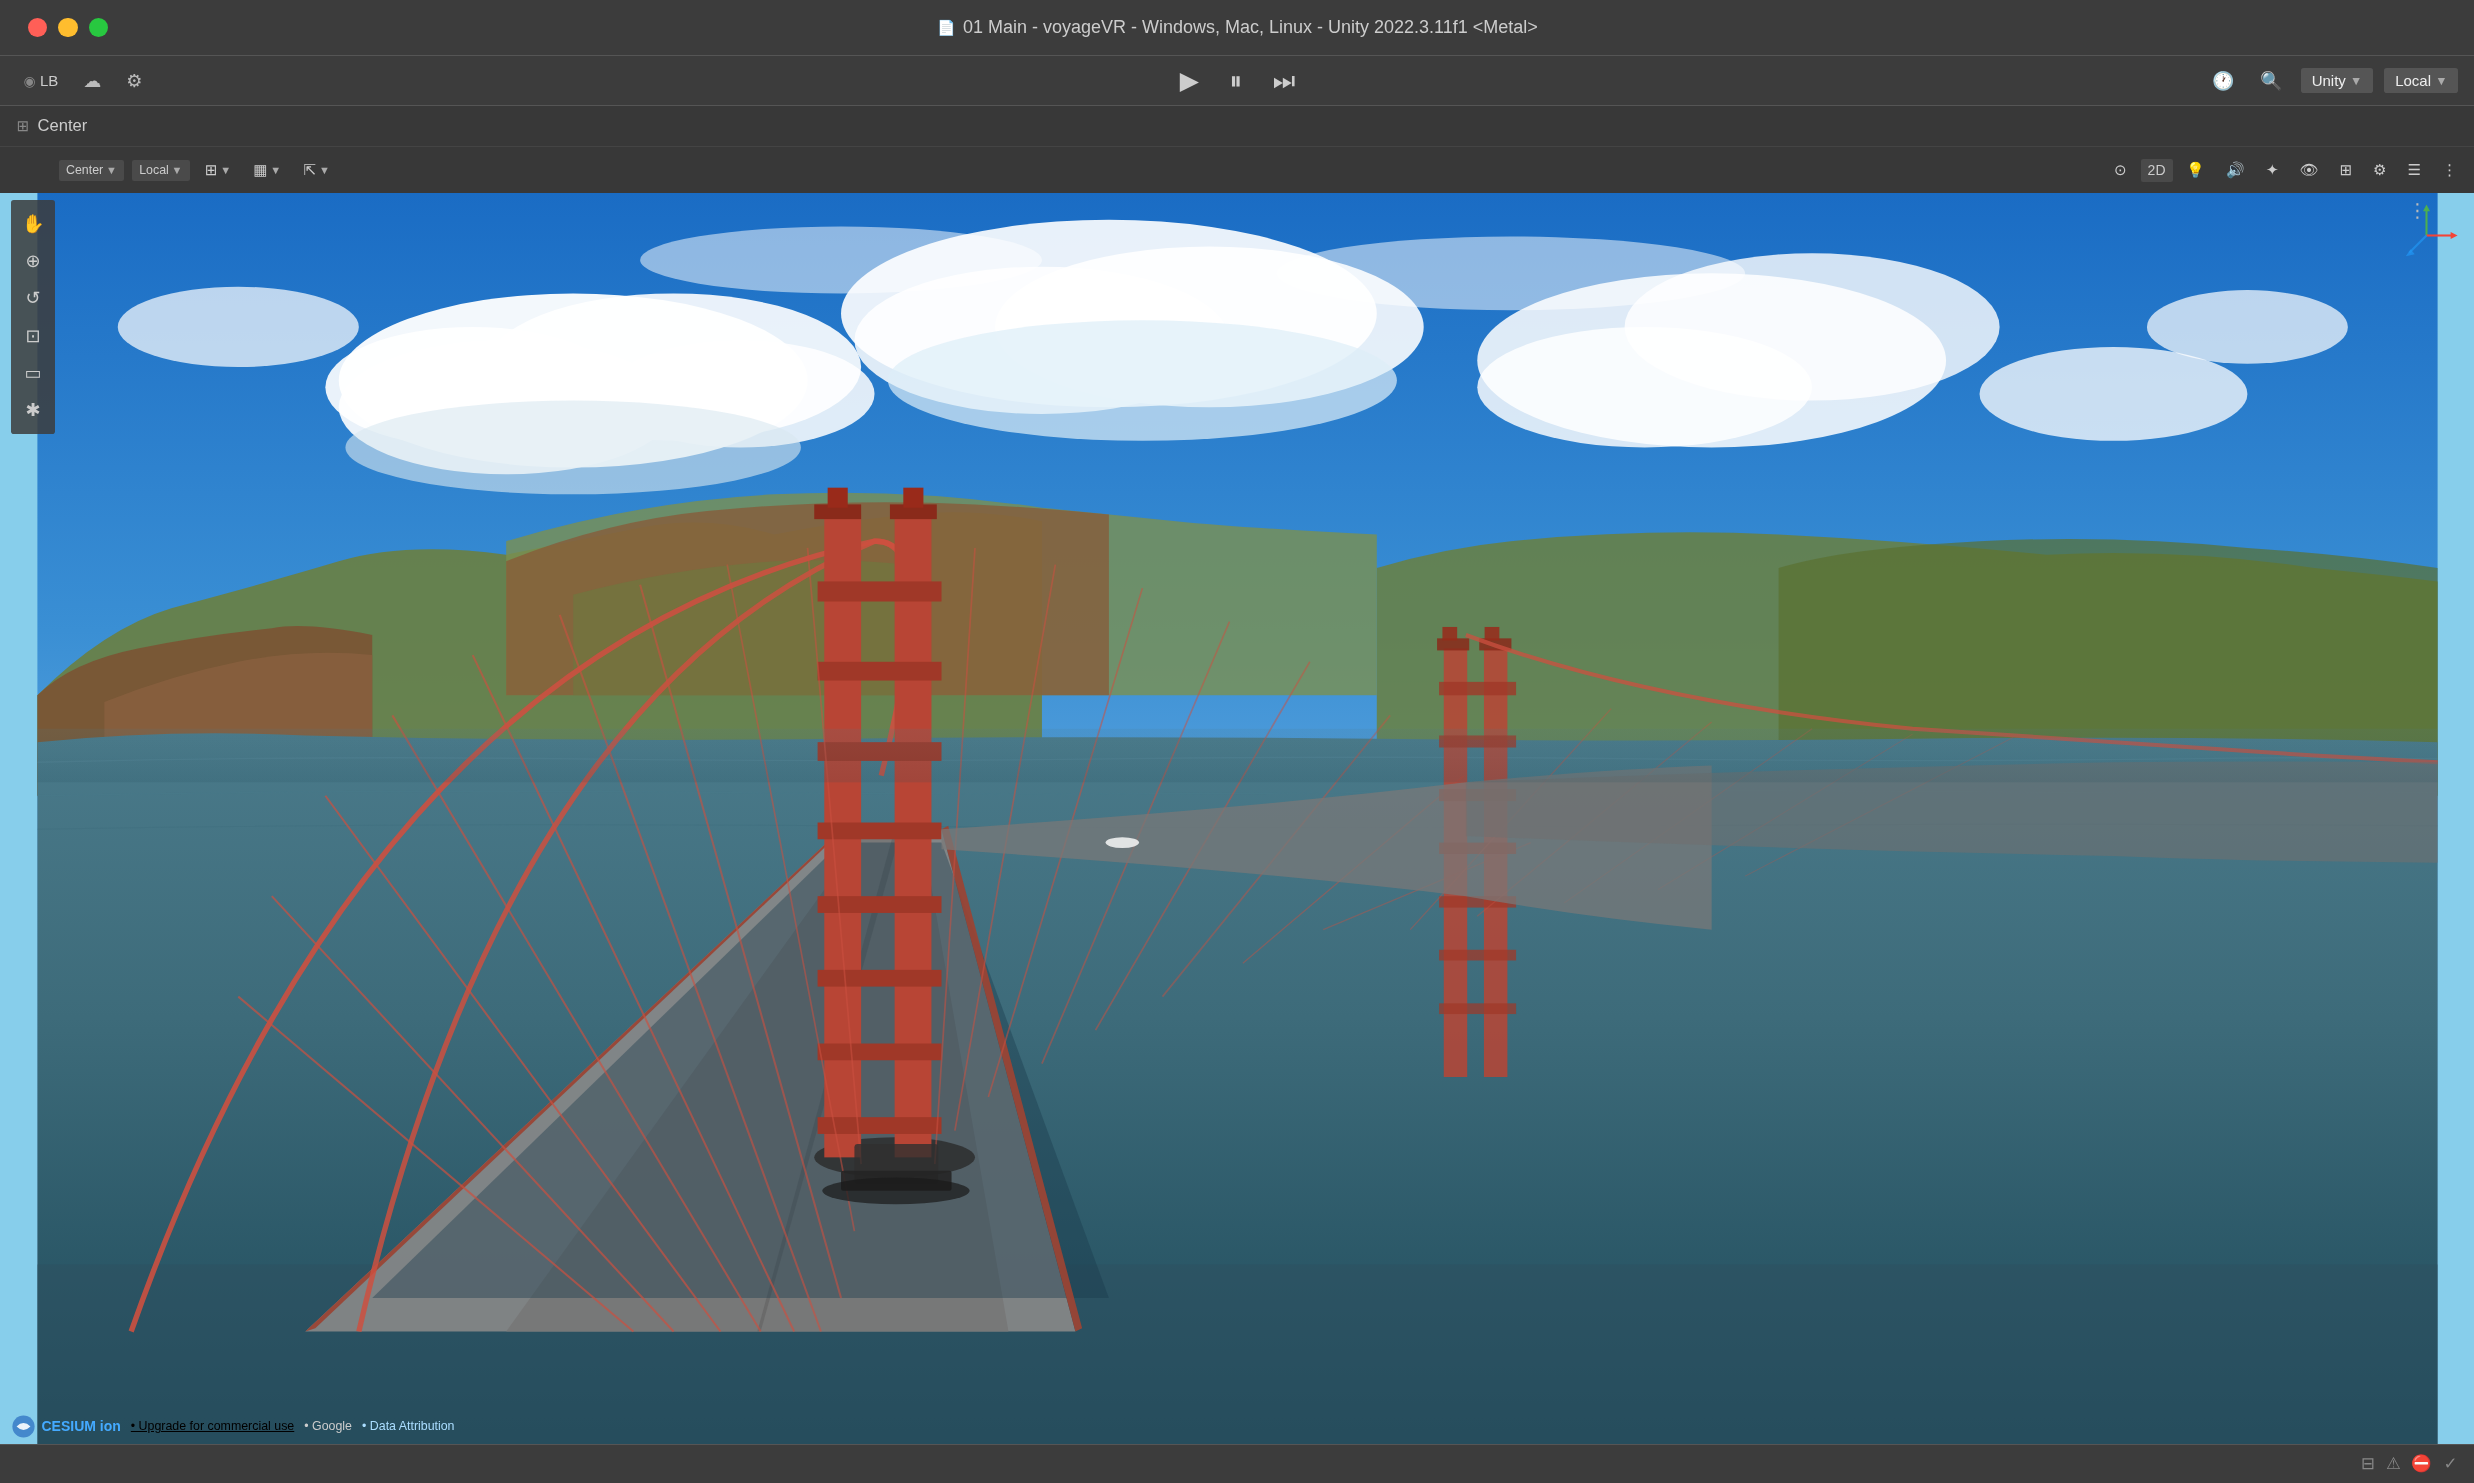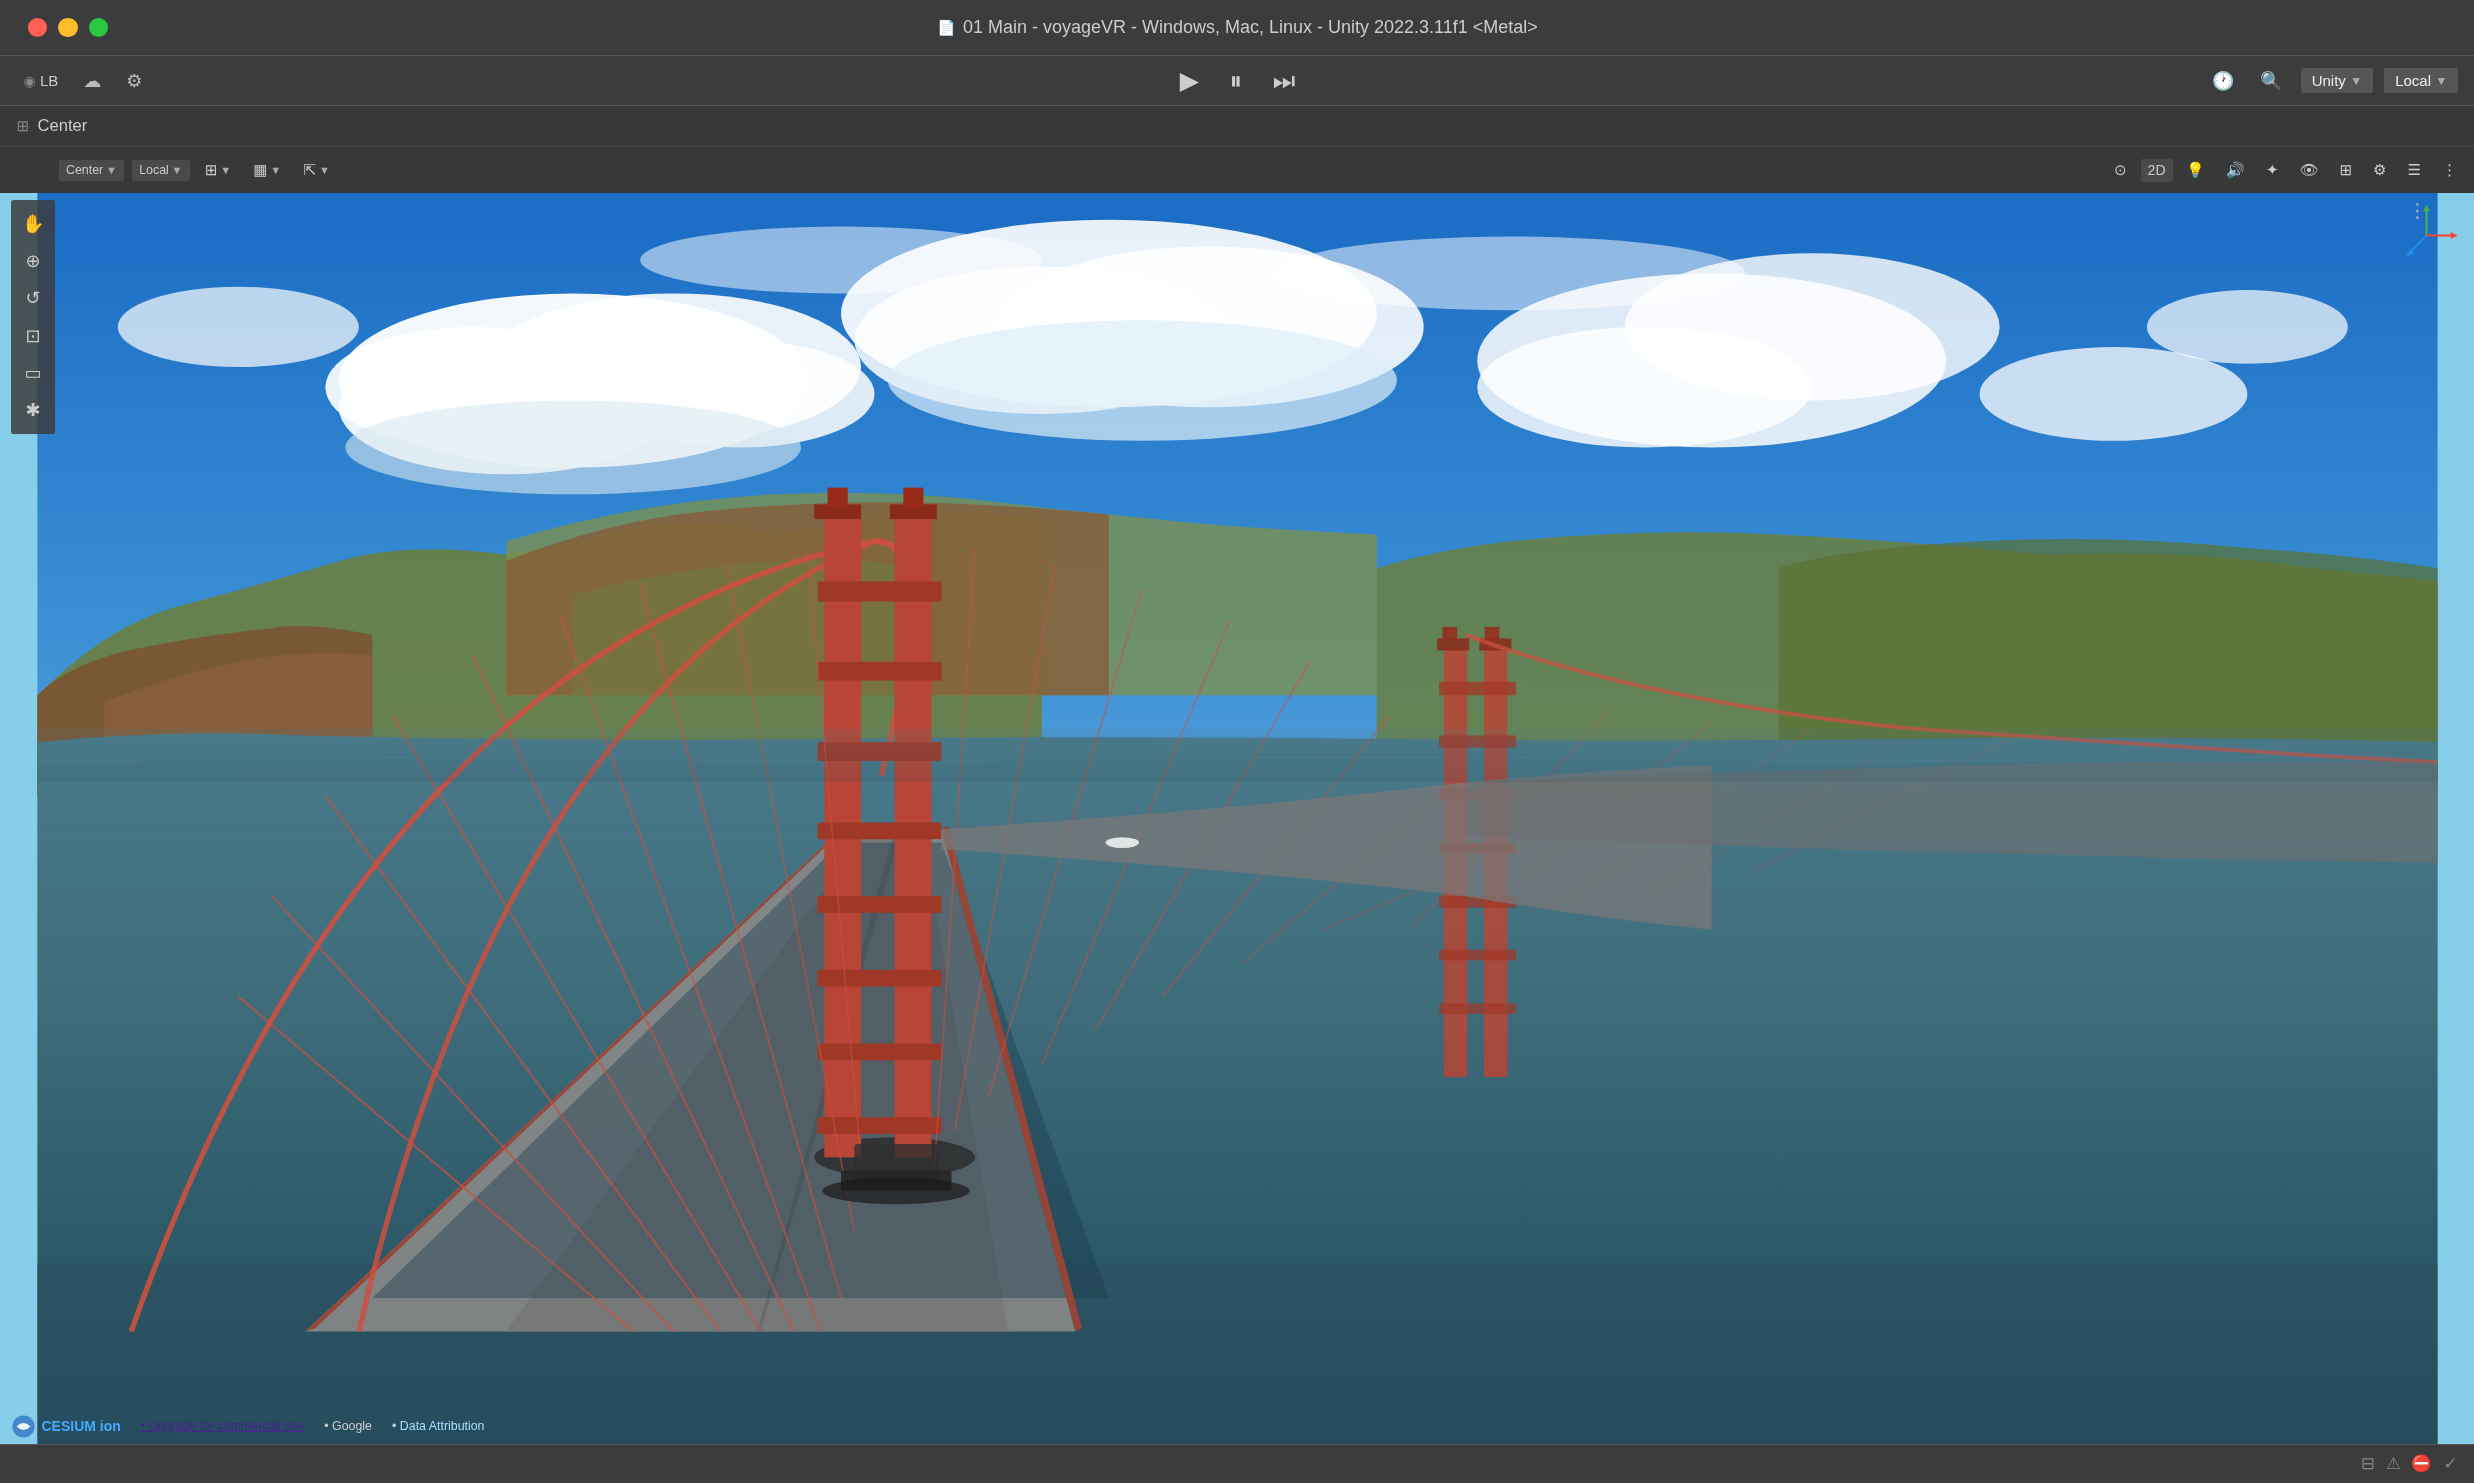--- a/index.html
+++ b/index.html
@@ -214,21 +214,21 @@
       overflow: hidden;
     }
 
     
     .attribution-bar {
       position: absolute;
       bottom: 5.5px;
       left: 11px;
       display: flex;
       align-items: center;
-      gap: 20px;
+      gap: 10px;
       color: #ccc;
       font-size: 12.4px;
     }
     .cesium-logo {
       display: flex;
       align-items: center;
       gap: 5.5px;
       color: #4af;
     }
 
@@ -596,21 +596,21 @@
     </svg>
 
     <div class="attribution-bar">
       <div class="cesium-logo">
         <svg width="25" height="25" viewBox="0 0 36 36">
           <circle cx="18" cy="18" r="16" fill="#4488cc"></circle>
           <path d="M8 18 Q18 8 28 18 Q18 28 8 18" fill="white" opacity="0.9"></path>
         </svg>
         <span style="font-size:14px;color:#4af;font-weight:bold;">CESIUM ion</span>
       </div>
-      <span style="font-size:12.4px;color:#4c1d95;text-decoration:underline;cursor:pointer;">• Upgrade for commercial use</span>
+      <span style="font-size:12.4px;color:#000000;text-decoration:underline;cursor:pointer;">• Upgrade for commercial use</span>
       <span style="font-size:12.4px;color:#ccc;">• Google</span>
       <span style="font-size:12.4px;color:#aaddff;cursor:pointer;">• Data Attribution</span>
     </div>
 
     <div class="orientation-gizmo">
       <svg width="69" height="69" viewBox="0 0 100 100">
 
         <line x1="50" y1="50" x2="50" y2="10" stroke="#4caf50" stroke-width="3"></line>
         <polygon points="50,5 45,15 55,15" fill="#4caf50"></polygon>
 

